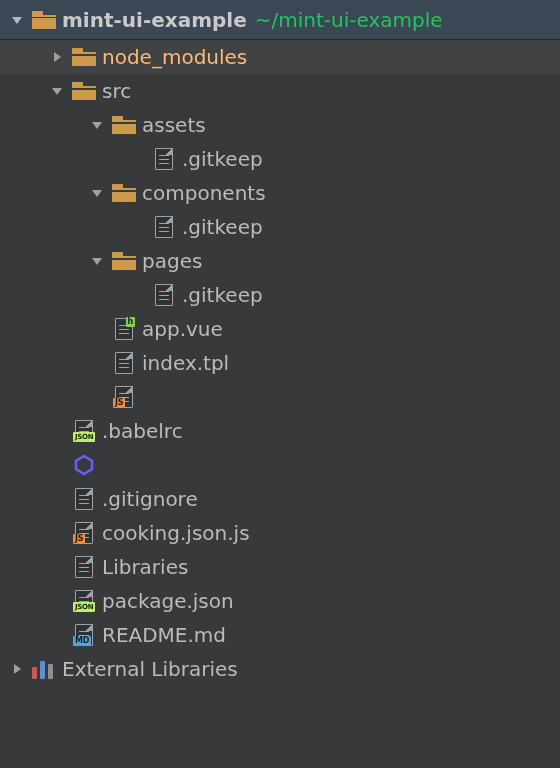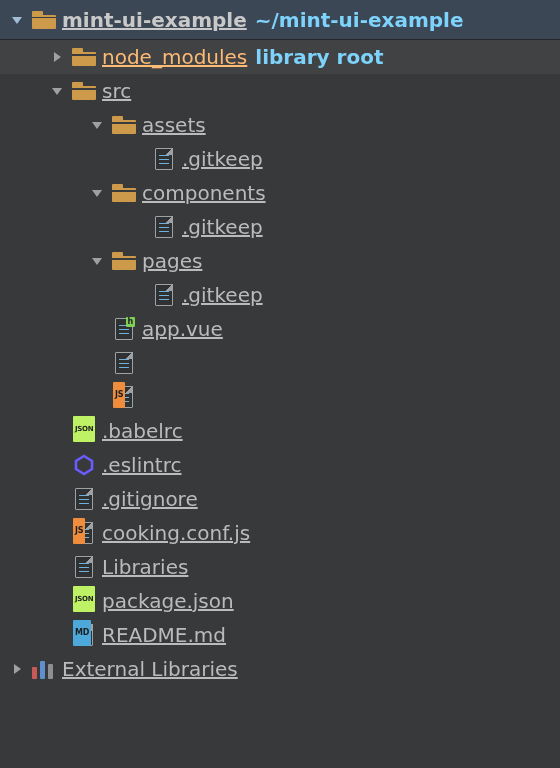--- a/index.html
+++ b/index.html
@@ -49,30 +49,29 @@
   .icon {
     width: 28px;
     height: 24px;
     display: flex;
     align-items: center;
     justify-content: center;
     flex: 0 0 auto;
   }
   .label {
     margin-left: 4px;
-    text-decoration: underline;
   }
   .label-bold {
     font-weight: 600;
     color: #c9c9c9;
   }
   .label-muted {
-    color: #7dd3fc;
+    color: #22c55e;
     margin-left: 8px;
-    font-weight: 700;
+    font-weight: 400;
   }
 
   
   .folder-icon {
     width: 24px; height: 18px;
     position: relative;
   }
   .folder-icon::before {
     content: "";
     position: absolute;
@@ -124,21 +123,21 @@
     background: linear-gradient(135deg, transparent 49%, #9fa2a5 50%);
   }
 
   
   .badge {
     position: absolute;
     bottom: -1px; left: -3px;
     font-size: 8px;
     line-height: 10px;
     font-weight: 700;
-    padding: 8px 2px;
+    padding: 0 2px;
     border-radius: 1px;
     color: #1e1f21;
     letter-spacing: -0.3px;
   }
   .badge-js   { background: #f08d3c; }
   .badge-json { background: #bef264; font-size:7px; }
   .badge-md   { background: #4ca9d9; text-align: center; }
   .badge-h    { background: #7fcf56; left:auto; right:-3px; bottom:auto; top:-2px; font-size:8px; padding:0 2px;}
 
   
@@ -185,21 +184,20 @@
     <svg width="14" height="14" viewBox="0 0 14 14">
         <polygon points="4,2 11,7 4,12" fill="#9ea1a4"></polygon>
       </svg>
   </span>
   <span class="icon">
     <span class="folder-icon">
         <span class="folder-line"></span>
       </span>
   </span>
   <span class="label" style="color:#fdba74;font-weight:500">node_modules</span>
-  <span class="label-muted">library root</span>
 </div>
 
 <div class="row">
   <span class="indent" style="width:44px"></span>
   <span class="chev">
     <svg width="14" height="14" viewBox="0 0 14 14">
         <polygon points="2,4 12,4 7,11" fill="#9ea1a4"></polygon>
       </svg>
   </span>
   <span class="icon">
@@ -303,20 +301,21 @@
 
 <div class="row">
   <span class="indent" style="width:84px"></span>
   <span class="chev-spacer"></span>
   <span class="icon">
     <span class="file-icon">
         <span class="corner"></span>
         <span class="lines"></span>
       </span>
   </span>
+  <span class="label">index.tpl</span>
 </div>
 
 <div class="row">
   <span class="indent" style="width:84px"></span>
   <span class="chev-spacer"></span>
   <span class="icon">
     <span class="file-icon">
         <span class="corner"></span>
         <span class="lines"></span>
         <span class="badge badge-js">JS</span>
@@ -340,21 +339,20 @@
 <div class="row">
   <span class="indent" style="width:44px"></span>
   <span class="chev-spacer"></span>
   <span class="icon">
     <span class="eslint-icon">
       <svg width="20" height="22" viewBox="0 0 20 22">
         <polygon points="10,2 18,7 18,15 10,20 2,15 2,7" fill="none" stroke="#6a5cff" stroke-width="2.5"></polygon>
       </svg>
     </span>
   </span>
-  <span class="label">.eslintrc</span>
 </div>
 
 <div class="row">
   <span class="indent" style="width:44px"></span>
   <span class="chev-spacer"></span>
   <span class="icon">
     <span class="file-icon">
         <span class="corner"></span>
         <span class="lines"></span>
       </span>
@@ -365,21 +363,21 @@
 <div class="row">
   <span class="indent" style="width:44px"></span>
   <span class="chev-spacer"></span>
   <span class="icon">
     <span class="file-icon">
         <span class="corner"></span>
         <span class="lines"></span>
         <span class="badge badge-js">JS</span>
       </span>
   </span>
-  <span class="label">cooking.conf.js</span>
+  <span class="label">cooking.json.js</span>
 </div>
 
 <div class="row">
   <span class="indent" style="width:44px"></span>
   <span class="chev-spacer"></span>
   <span class="icon">
     <span class="file-icon">
         <span class="corner"></span>
         <span class="lines"></span>
       </span>

